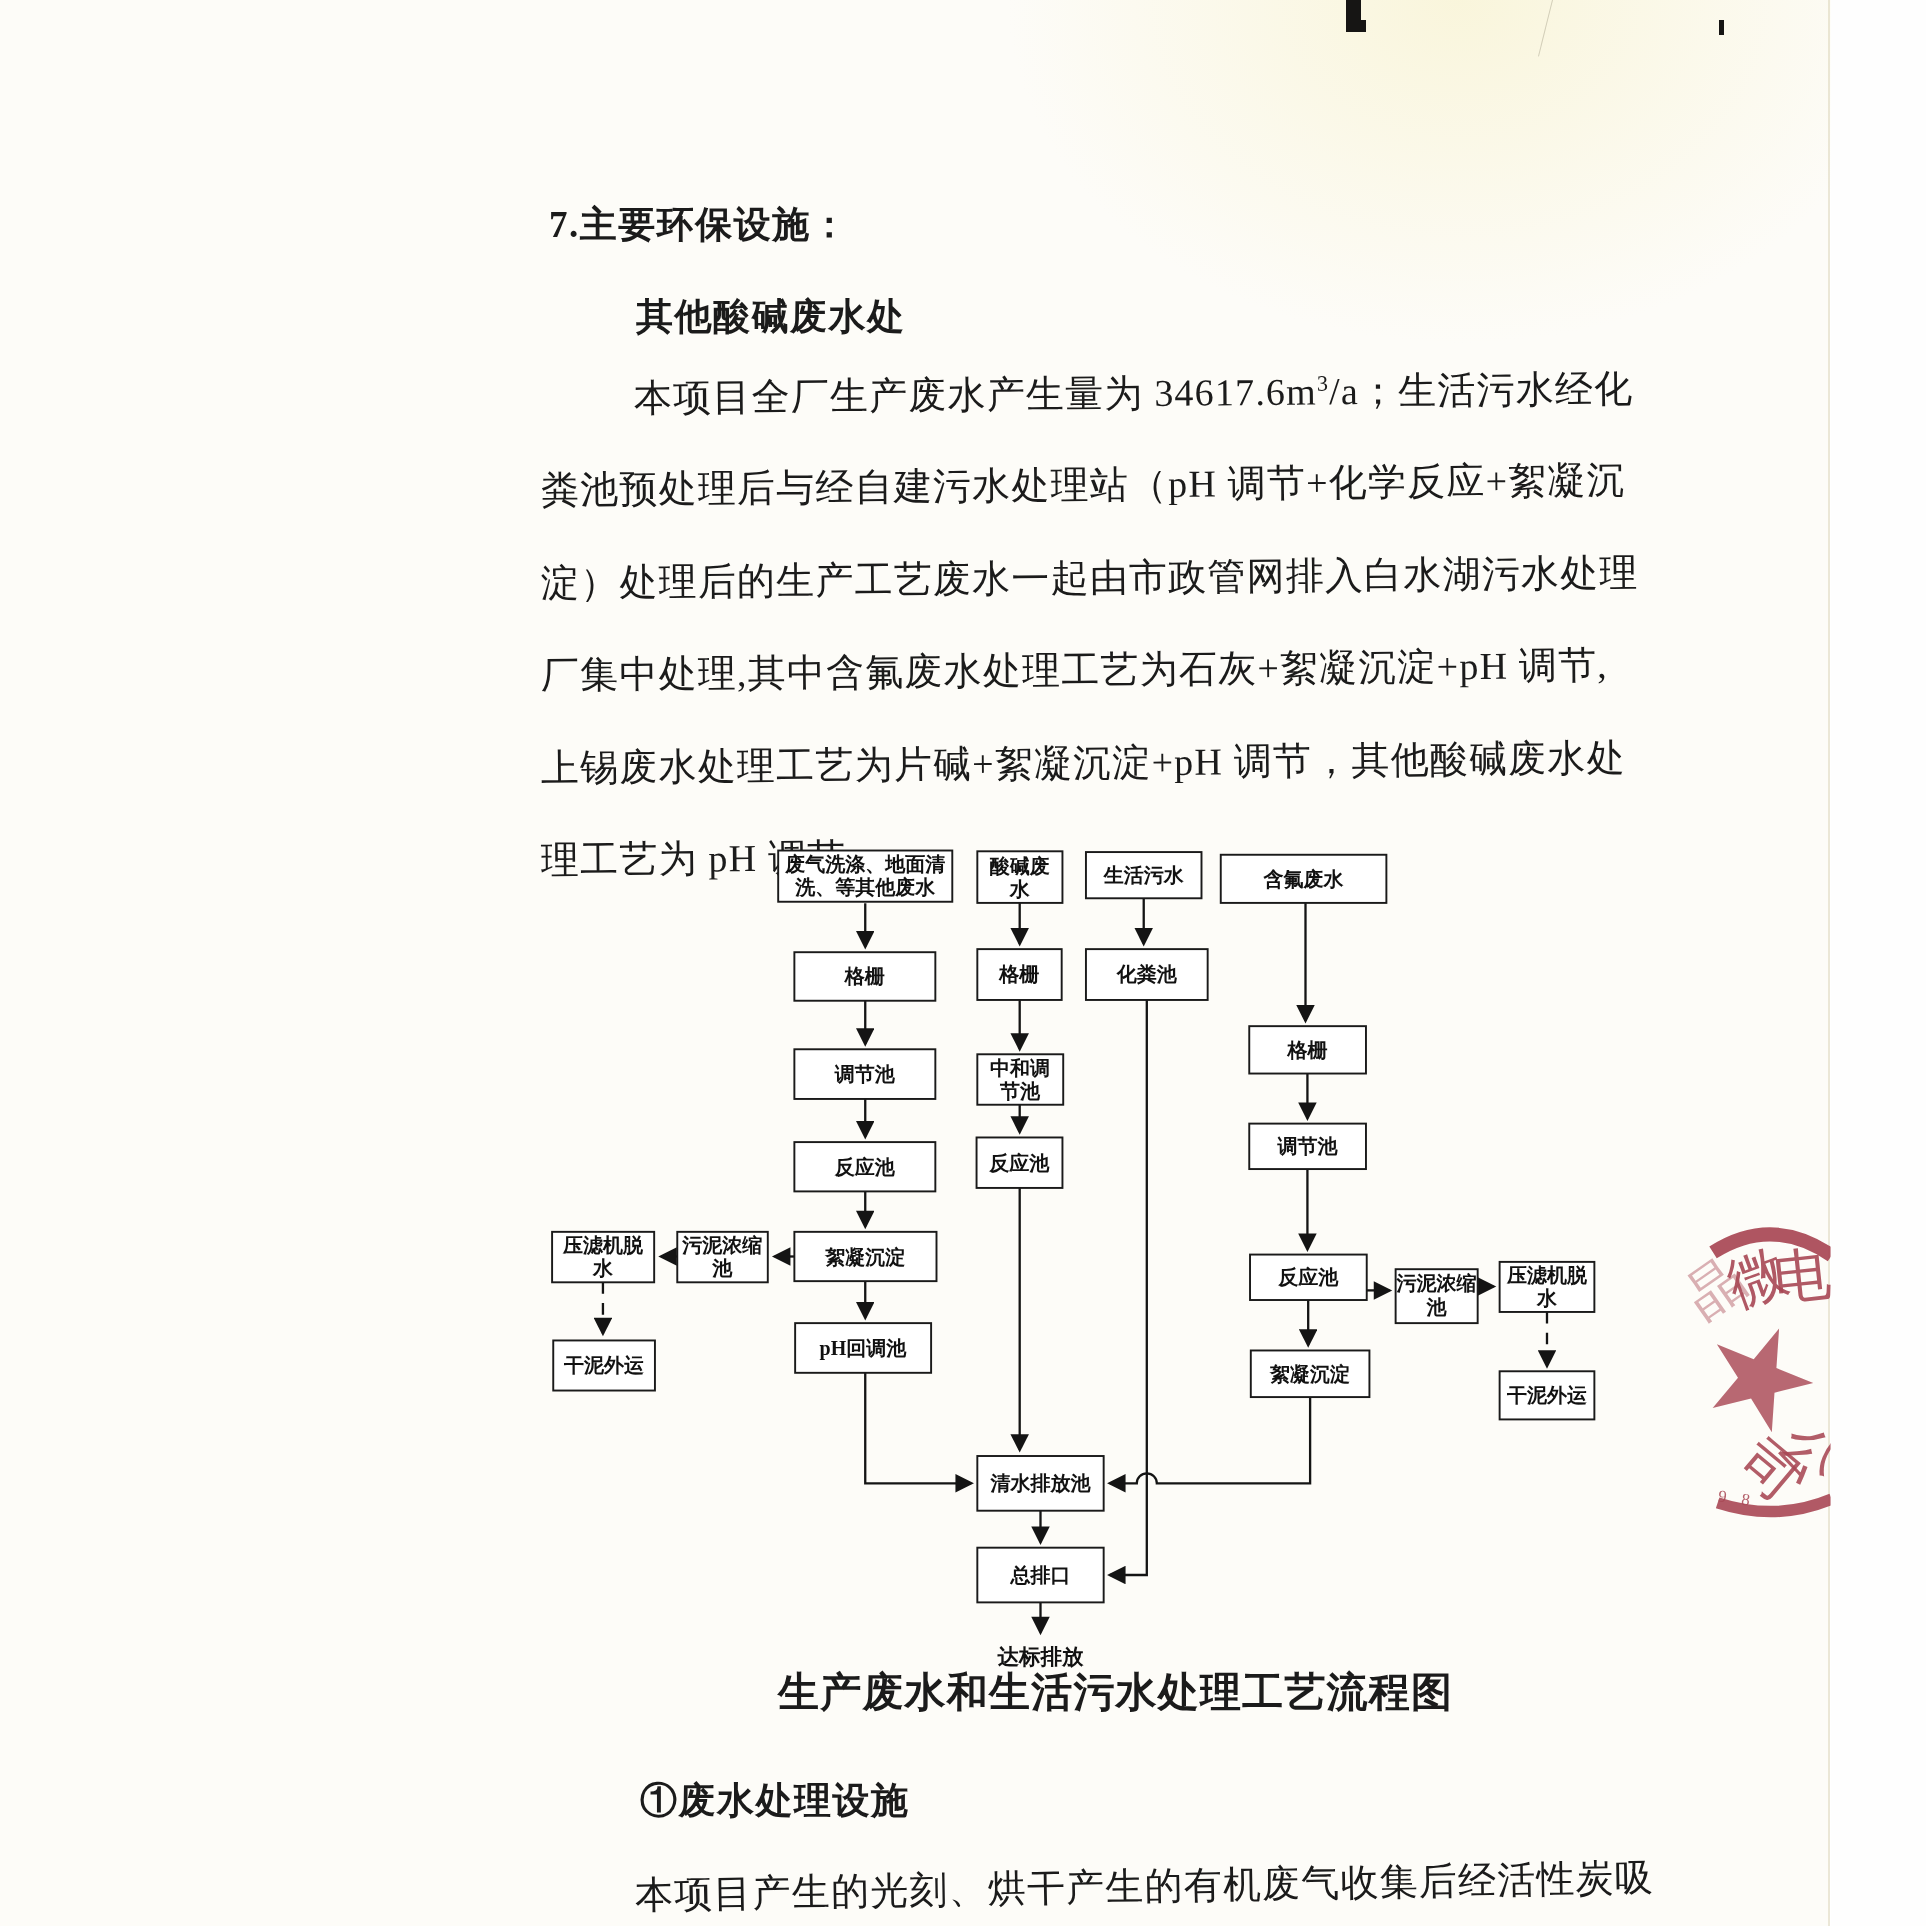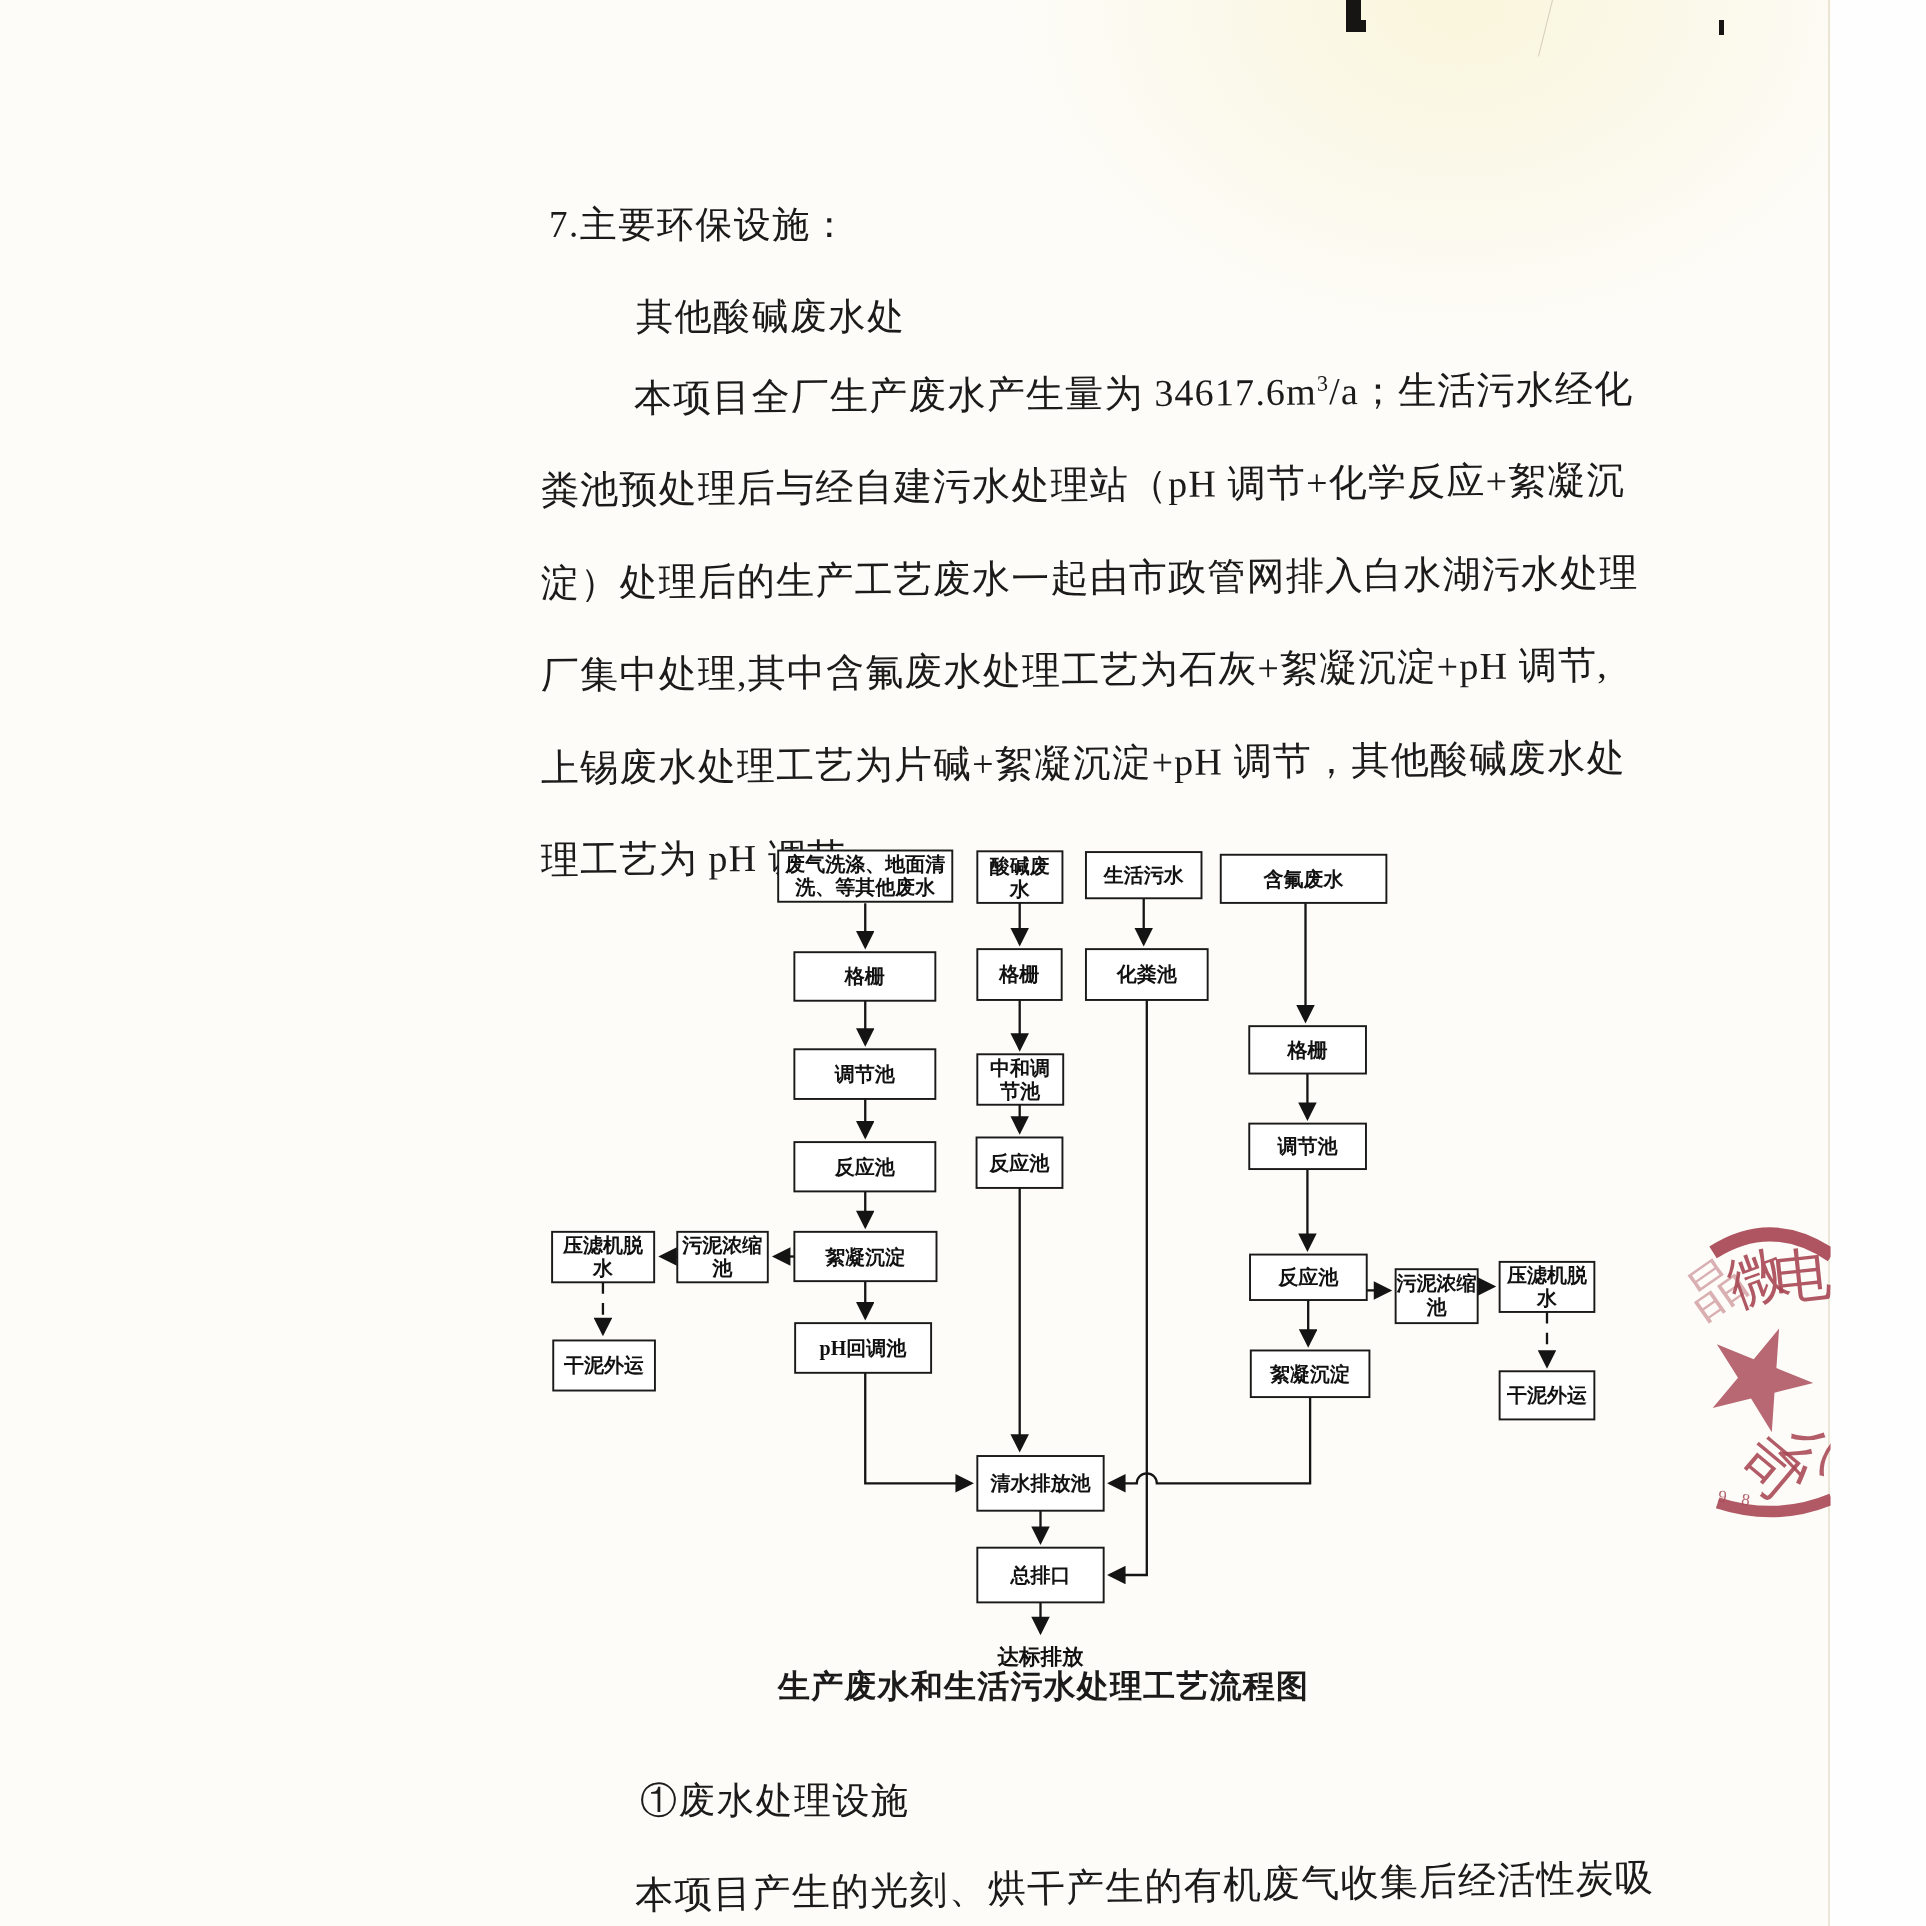--- a/index.html
+++ b/index.html
@@ -19,24 +19,24 @@
   }
   .scanner-margin{
     position:absolute;left:1831px;top:0;width:327px;height:2157px;
     background:#fefefe;
   }
   .page-edge{
     position:absolute;left:1828px;top:0;width:1.9px;height:2157px;
     background:rgba(205,196,160,0.38);
   }
   .txt{position:absolute;color:#1b1b1b;white-space:nowrap;}
-  .h1{font-size:37px;font-weight:400;letter-spacing:1.5px;}
+  .h1{font-size:37px;font-weight:700;letter-spacing:1.5px;}
   .body-line{font-size:38px;font-weight:400;letter-spacing:1.2px;transform:rotate(-0.55deg);transform-origin:left center;}
   .body-line sup{font-size:0.58em;vertical-align:super;}
-  .caption{font-size:32px;font-weight:700;letter-spacing:1.2px;text-align:left;width:639px;}
+  .caption{font-size:41px;font-weight:700;letter-spacing:1.2px;text-align:left;width:639px;}
   .scan-mark{position:absolute;background:#161514;}
   .crease{
     position:absolute;left:1552px;top:0;width:1.2px;height:58px;
     background:rgba(120,112,90,0.30);transform:rotate(14deg);transform-origin:top center;
   }
   svg text{font-family:"Liberation Serif","DejaVu Serif",serif;}
   .flow-label{font-size:52px;font-weight:600;fill:#111111;text-anchor:middle;}
   .flow-final{font-size:56px;font-weight:700;fill:#111111;text-anchor:middle;}
   .flow-box{fill:#ffffff;stroke:#1a1a1a;stroke-width:5;}
   .flow-line{stroke:#141414;stroke-width:6;fill:none;}

